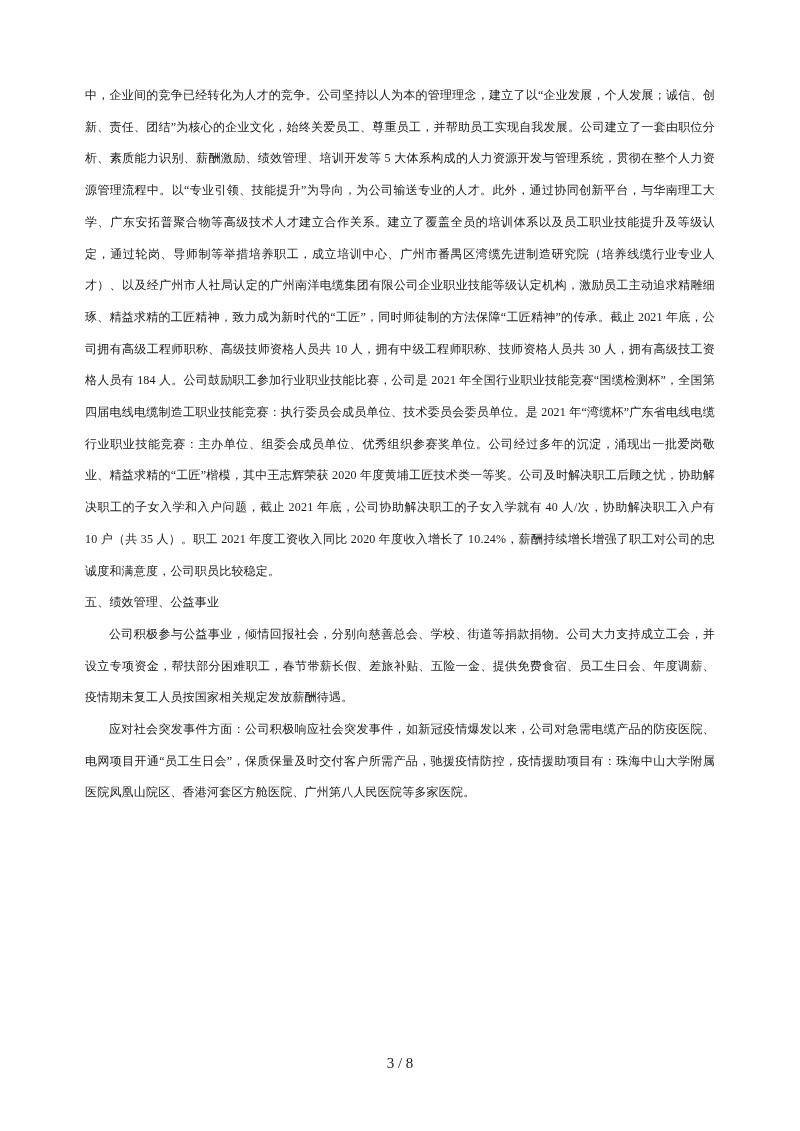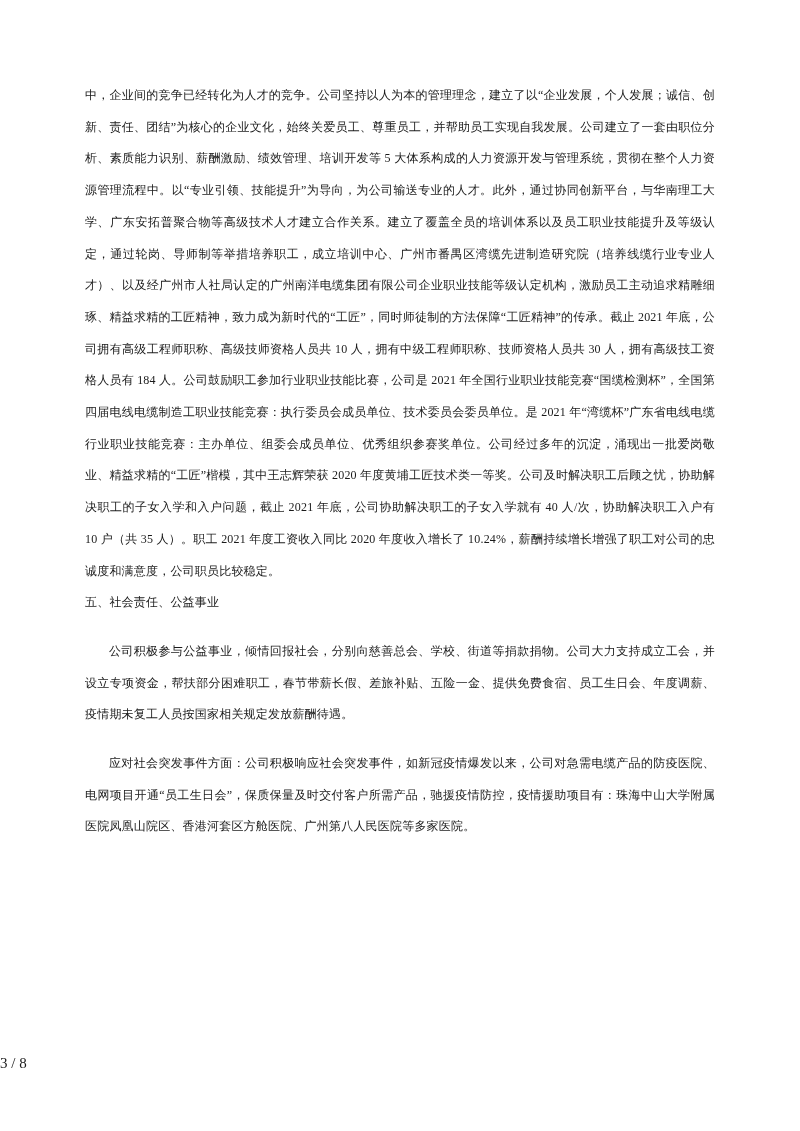--- a/index.html
+++ b/index.html
@@ -26,40 +26,40 @@
     padding: 0;
     font-size: 12px;
     line-height: 31.7px;
     color: #1a1a1a;
     text-align: justify;
     letter-spacing: 0.2px;
     font-family: "Liberation Serif", "DejaVu Serif", serif;
   }
   .para.indent {
     text-indent: 2em;
-    margin-top: 17px;
   }
   .para.heading {
     text-align: left;
   }
   .footer {
     position: absolute;
     top: 1052px;
     left: 0;
     width: 100%;
+    text-align: center;
     font-size: 15px;
     line-height: 22px;
     color: #1a1a1a;
     font-family: "Liberation Serif", "DejaVu Serif", serif;
   }
 </style>
 </head>
 <body>
 
 <div class="page">
   <div class="content">
     <p class="para">中，企业间的竞争已经转化为人才的竞争。公司坚持以人为本的管理理念，建立了以“企业发展，个人发展；诚信、创新、责任、团结”为核心的企业文化，始终关爱员工、尊重员工，并帮助员工实现自我发展。公司建立了一套由职位分析、素质能力识别、薪酬激励、绩效管理、培训开发等 5 大体系构成的人力资源开发与管理系统，贯彻在整个人力资源管理流程中。以“专业引领、技能提升”为导向，为公司输送专业的人才。此外，通过协同创新平台，与华南理工大学、广东安拓普聚合物等高级技术人才建立合作关系。建立了覆盖全员的培训体系以及员工职业技能提升及等级认定，通过轮岗、导师制等举措培养职工，成立培训中心、广州市番禺区湾缆先进制造研究院（培养线缆行业专业人才）、以及经广州市人社局认定的广州南洋电缆集团有限公司企业职业技能等级认定机构，激励员工主动追求精雕细琢、精益求精的工匠精神，致力成为新时代的“工匠”，同时师徒制的方法保障“工匠精神”的传承。截止 2021 年底，公司拥有高级工程师职称、高级技师资格人员共 10 人，拥有中级工程师职称、技师资格人员共 30 人，拥有高级技工资格人员有 184 人。公司鼓励职工参加行业职业技能比赛，公司是 2021 年全国行业职业技能竞赛“国缆检测杯”，全国第四届电线电缆制造工职业技能竞赛：执行委员会成员单位、技术委员会委员单位。是 2021 年“湾缆杯”广东省电线电缆行业职业技能竞赛：主办单位、组委会成员单位、优秀组织参赛奖单位。公司经过多年的沉淀，涌现出一批爱岗敬业、精益求精的“工匠”楷模，其中王志辉荣获 2020 年度黄埔工匠技术类一等奖。公司及时解决职工后顾之忧，协助解决职工的子女入学和入户问题，截止 2021 年底，公司协助解决职工的子女入学就有 40 人/次，协助解决职工入户有 10 户（共 35 人）。职工 2021 年度工资收入同比 2020 年度收入增长了 10.24%，薪酬持续增长增强了职工对公司的忠诚度和满意度，公司职员比较稳定。</p>
-    <p class="para heading">五、社会责任、公益事业</p>
+    <p class="para heading">五、绩效管理、公益事业</p>
     <p class="para indent">公司积极参与公益事业，倾情回报社会，分别向慈善总会、学校、街道等捐款捐物。公司大力支持成立工会，并设立专项资金，帮扶部分困难职工，春节带薪长假、差旅补贴、五险一金、提供免费食宿、员工生日会、年度调薪、疫情期未复工人员按国家相关规定发放薪酬待遇。</p>
     <p class="para indent">应对社会突发事件方面：公司积极响应社会突发事件，如新冠疫情爆发以来，公司对急需电缆产品的防疫医院、电网项目开通“员工生日会”，保质保量及时交付客户所需产品，驰援疫情防控，疫情援助项目有：珠海中山大学附属医院凤凰山院区、香港河套区方舱医院、广州第八人民医院等多家医院。</p>
   </div>
   <div class="footer">3 / 8</div>
 </div>
 
 </body></html>

